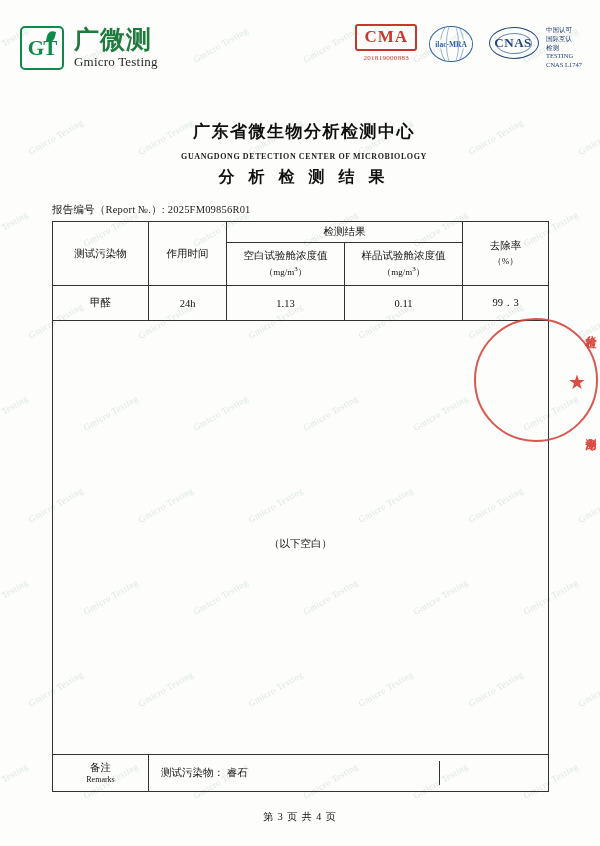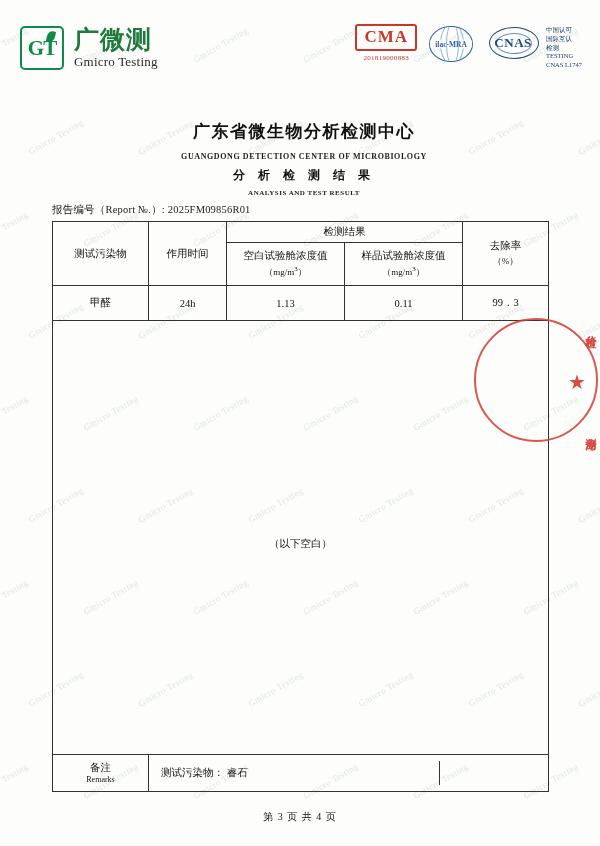--- a/index.html
+++ b/index.html
@@ -238,21 +238,21 @@
     color: #111;
   }
   .title-en {
     font-size: 8px;
     font-weight: bold;
     letter-spacing: 0.6px;
     margin-top: 9px;
     color: #222;
   }
   .title-sub {
-    font-size: 12px;
+    font-size: 16px;
     font-weight: bold;
     letter-spacing: 5px;
     margin-top: 6px;
     color: #111;
   }
   .title-sub-en {
     font-size: 7px;
     font-weight: bold;
     letter-spacing: 0.5px;
     margin-top: 5px;
@@ -473,21 +473,20 @@
 TESTING
 CNAS L1747</div>
       </div>
     </div>
   </div>
 
   <div class="titles">
     <div class="title-main">广东省微生物分析检测中心</div>
     <div class="title-en">GUANGDONG  DETECTION  CENTER  OF  MICROBIOLOGY</div>
     <div class="title-sub">分 析 检 测 结 果</div>
-    <div class="title-sub-en">ANALYSIS AND TEST RESULT</div>
   </div>
 
   <div class="report-no">
     <span>报告编号（Report №.）:</span>
     <span>2025FM09856R01</span>
   </div>
 
   <table class="tbl">
     <colgroup>
       <col style="width:96px">

